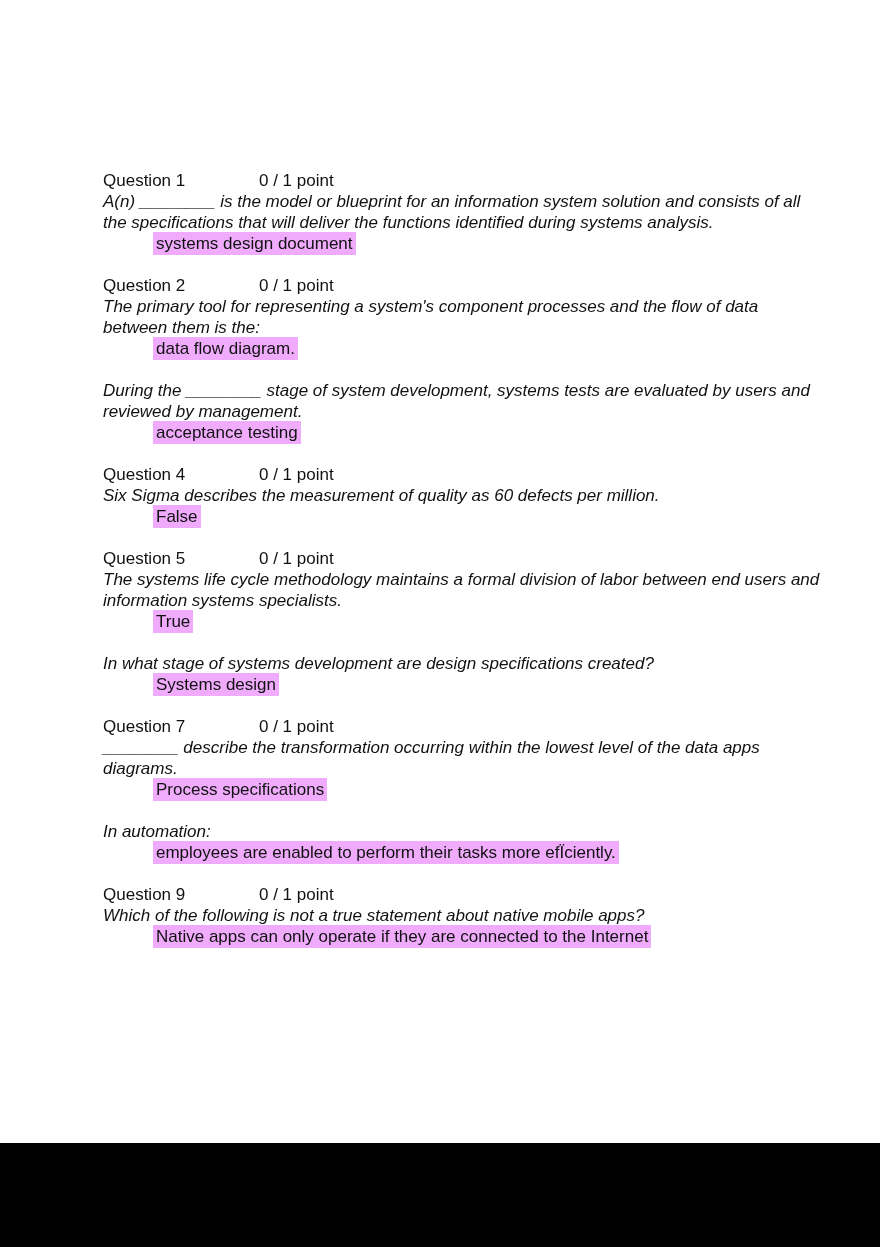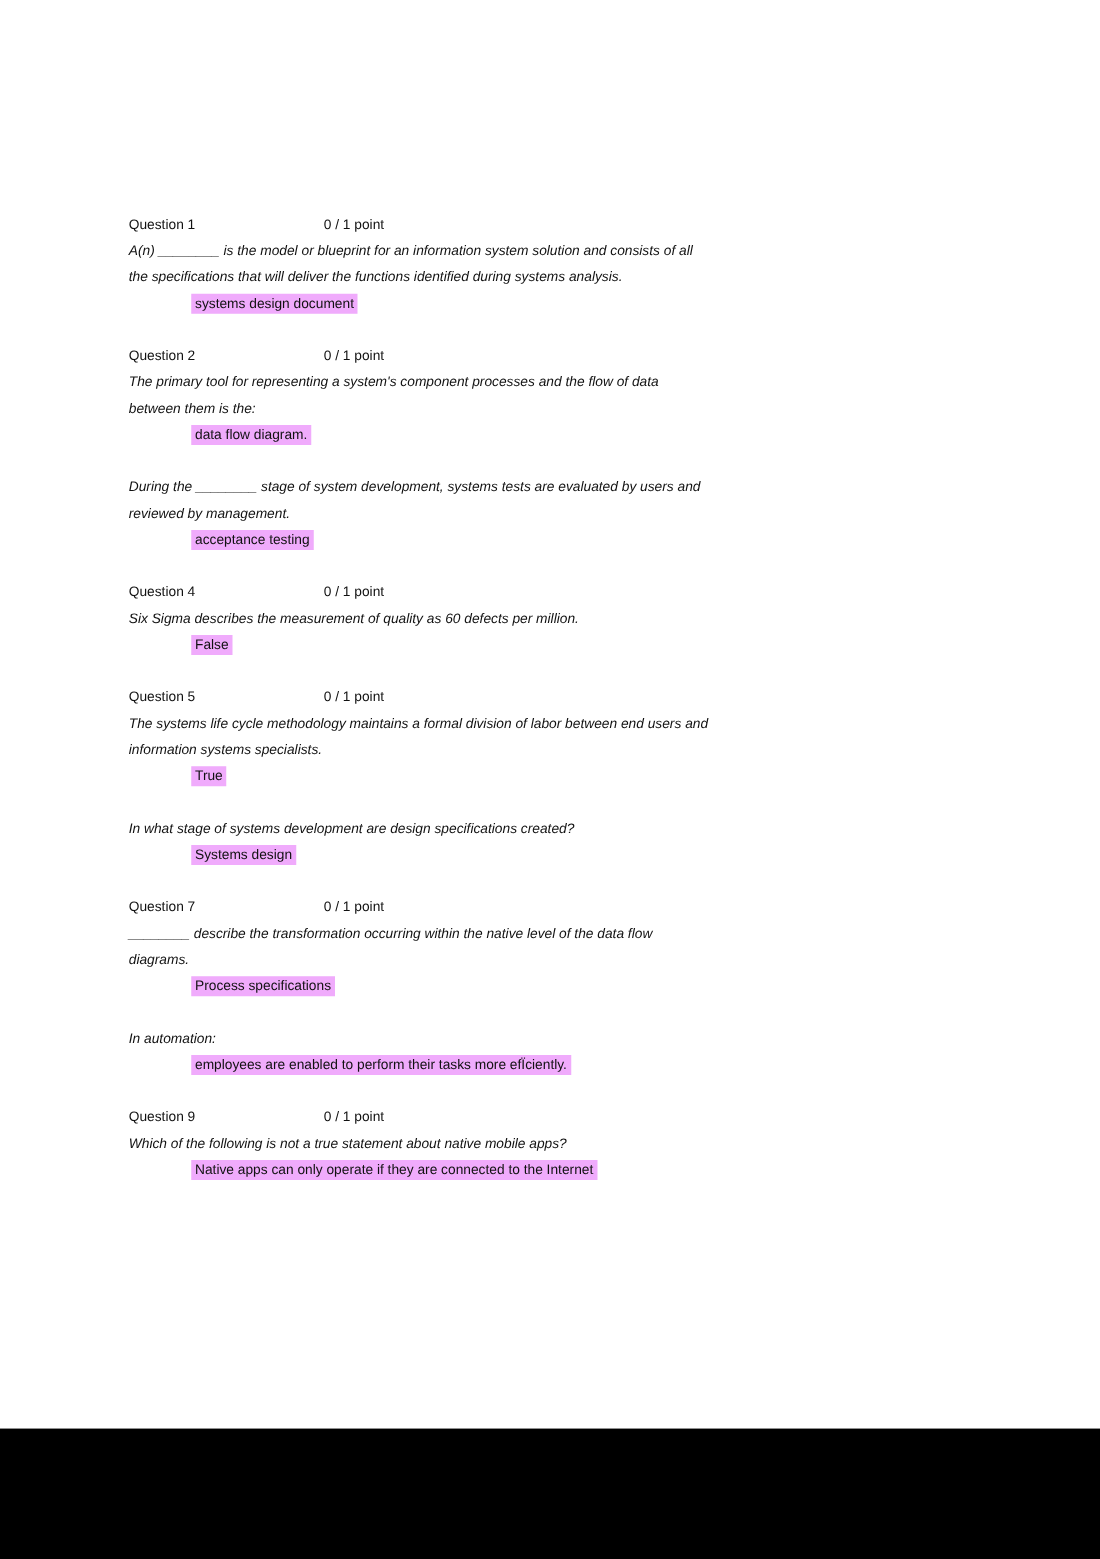--- a/index.html
+++ b/index.html
@@ -21,21 +21,21 @@
     height: 1143px;
     background: #ffffff;
     overflow: hidden;
   }
   .content {
     position: absolute;
     top: 170px;
     left: 103px;
     width: 720px;
     color: #111111;
-    font-size: 11px;
+    font-size: 17px;
     line-height: 21px;
   }
   .question {
     margin-bottom: 21px;
   }
   .q-header {
     white-space: nowrap;
   }
   .q-label {
     display: inline-block;
@@ -123,21 +123,21 @@
       <div class="q-line">In what stage of systems development are design specifications created?</div>
       <div class="q-answer-row">
         <span class="highlight">Systems design</span>
       </div>
     </div>
 
     <div class="question">
       <div class="q-header">
         <span class="q-label">Question 7</span><span class="q-score">0 / 1 point</span>
       </div>
-      <div class="q-line">________ describe the transformation occurring within the native level of the data flow</div>
+      <div class="q-line">________ describe the transformation occurring within the lowest level of the data apps</div>
       <div class="q-line">diagrams.</div>
       <div class="q-answer-row">
         <span class="highlight">Process specifications</span>
       </div>
     </div>
 
     <div class="question">
       <div class="q-line">In automation:</div>
       <div class="q-answer-row">
         <span class="highlight">employees are enabled to perform their tasks more efÏciently.</span>

